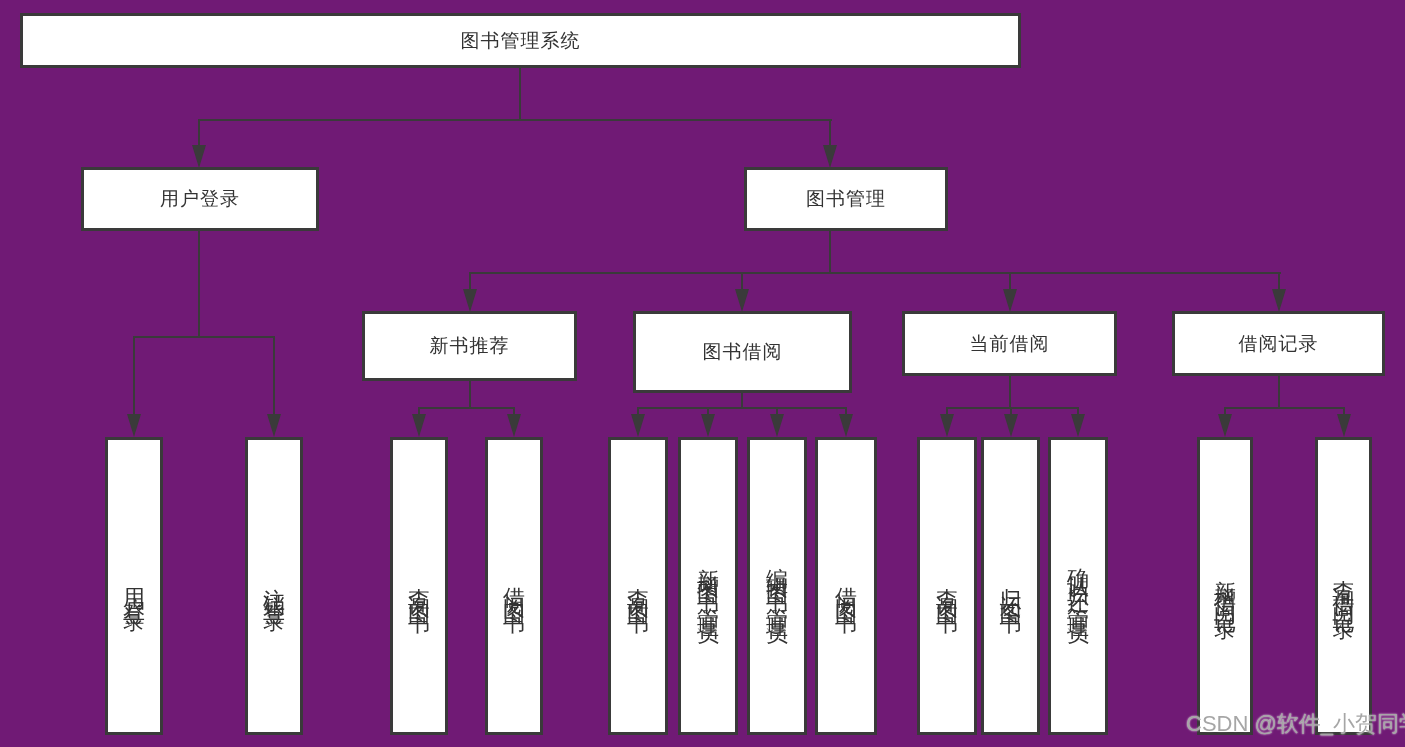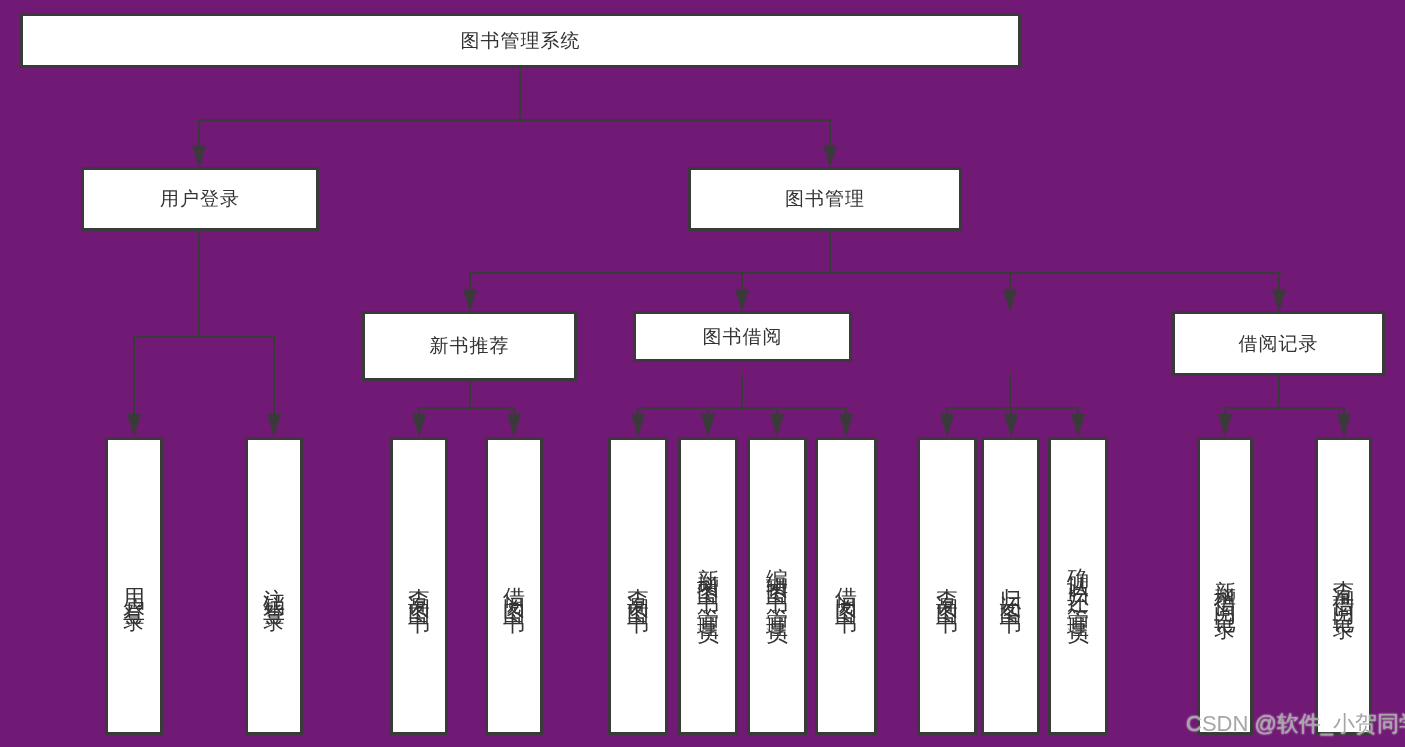--- a/index.html
+++ b/index.html
@@ -98,29 +98,32 @@
   <div class="line v" style="left:1343px;top:407px;height:10px"></div>
   <div class="arrow" style="left:1337px;top:414px"></div>
 
   <div class="node" style="left:20px;top:13px;width:1001px;height:55px">
     <span>图书管理系统</span>
   </div>
 
   <div class="node" style="left:81px;top:167px;width:238px;height:64px">
     <span>用户登录</span>
   </div>
-  <div class="node" style="left:688px;top:167px;width:274px;height:64px">
+  <div class="node" style="left:744px;top:167px;width:204px;height:64px">
     <span>图书管理</span>
   </div>
 
   <div class="node" style="left:362px;top:311px;width:215px;height:70px">
     <span>新书推荐</span>
   </div>
-  <div class="node" style="left:633px;top:311px;width:219px;height:51px">
+  <div class="node" style="left:633px;top:311px;width:219px;height:82px">
     <span>图书借阅</span>
+  </div>
+  <div class="node" style="left:902px;top:311px;width:215px;height:65px">
+    <span>当前借阅</span>
   </div>
   <div class="node" style="left:1172px;top:311px;width:213px;height:65px">
     <span>借阅记录</span>
   </div>
 
   <div class="node leaf" style="left:105px;width:58px">
     <span class="vtext">用户登录</span>
   </div>
   <div class="node leaf" style="left:245px;width:58px">
     <span class="vtext">注销登录</span>

